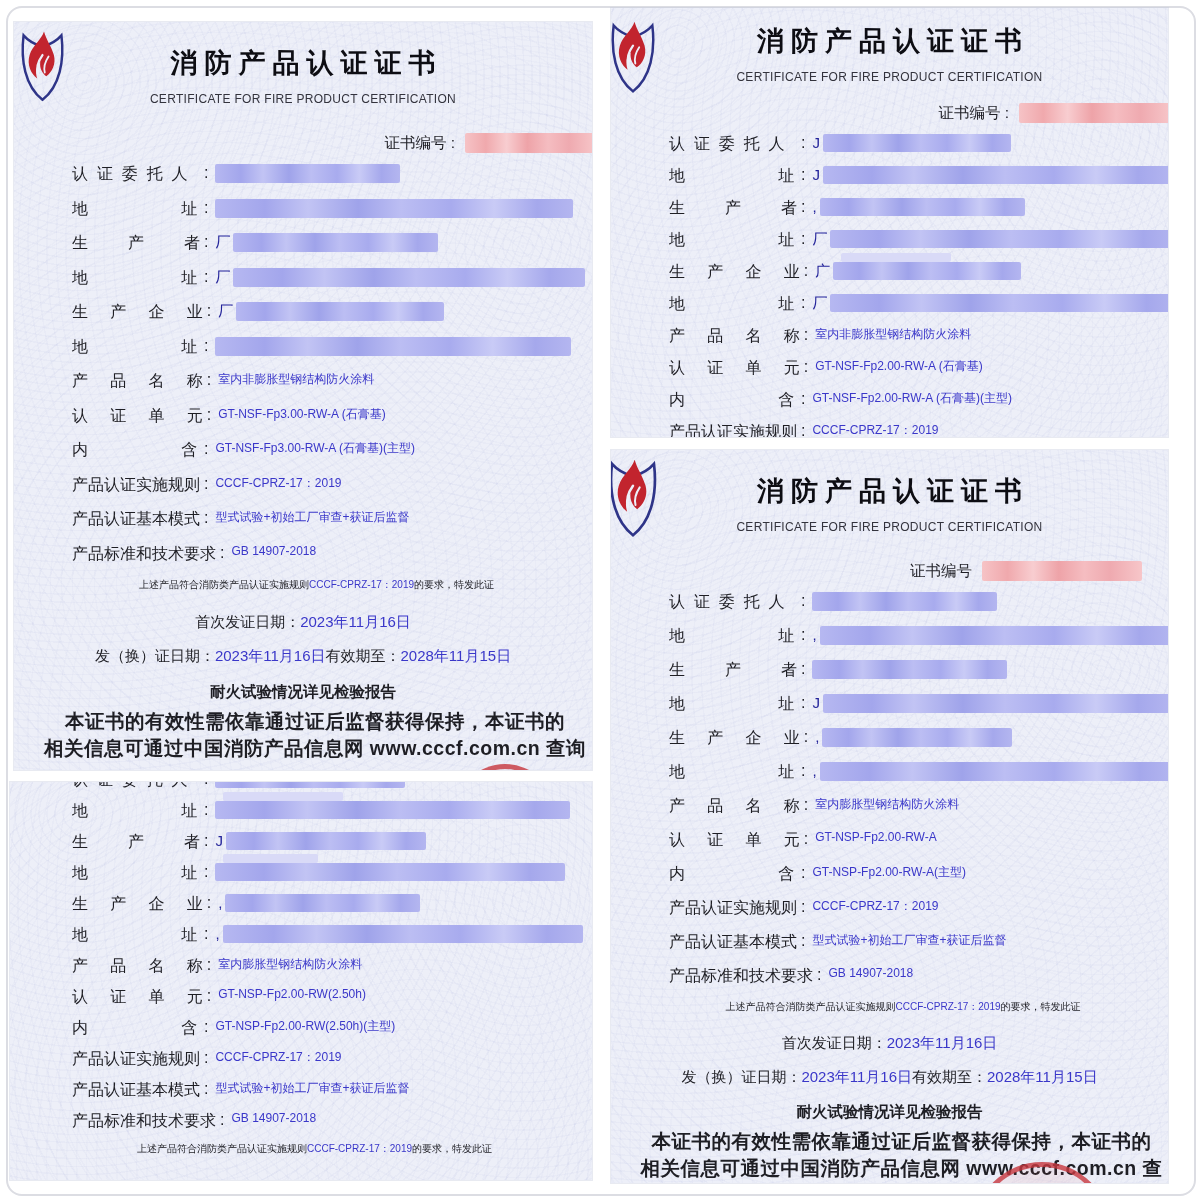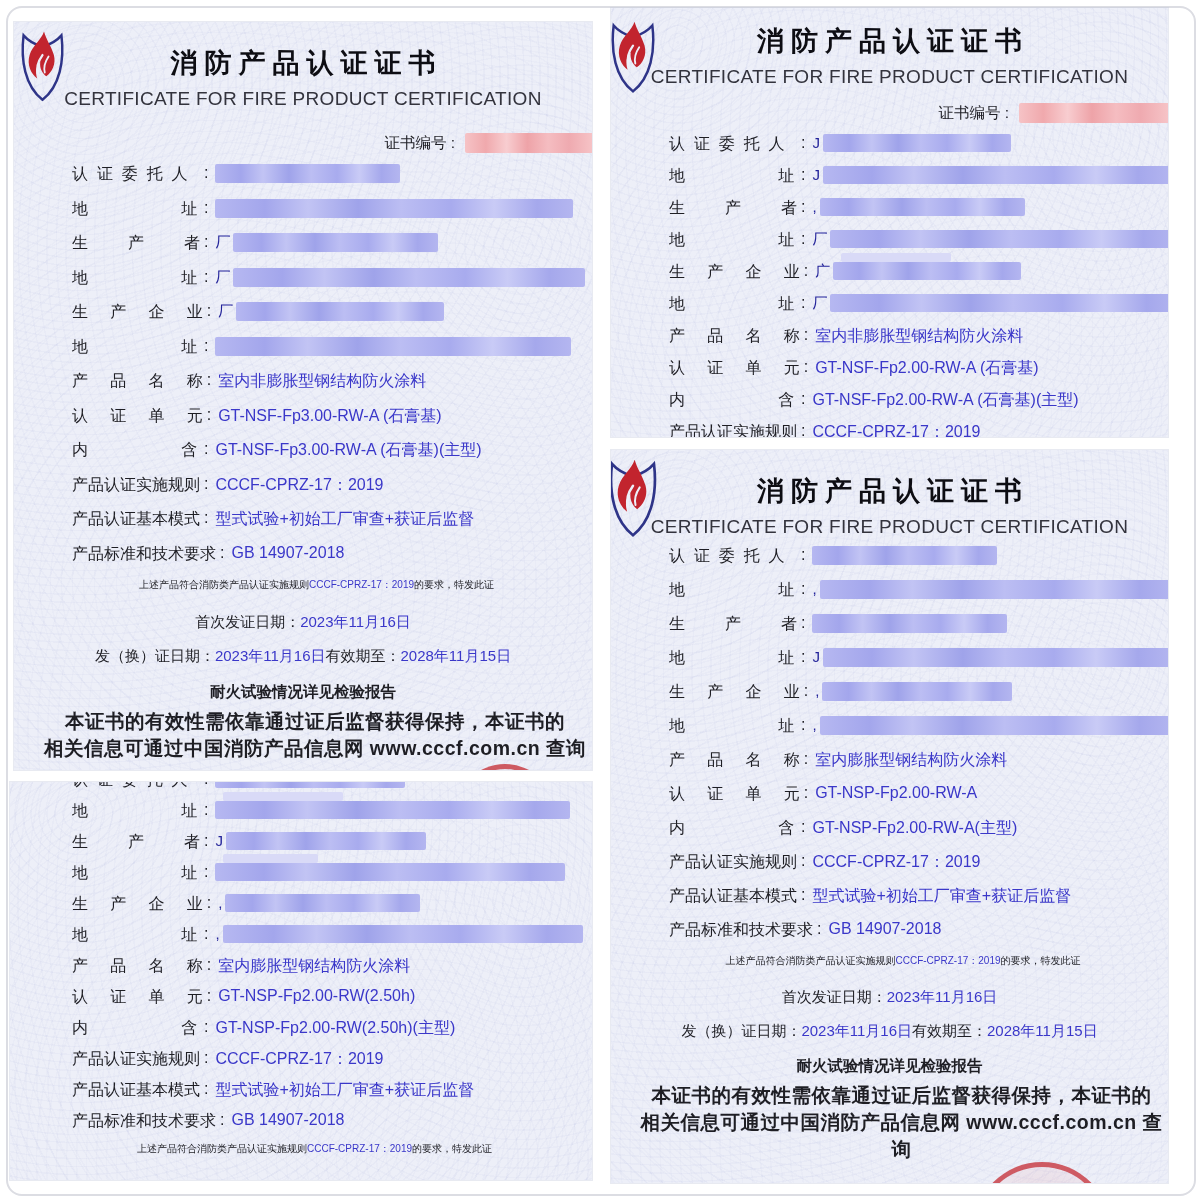--- a/index.html
+++ b/index.html
@@ -20,21 +20,21 @@
   }
   .c-tl{left:14px;top:22px;width:578px;height:748px;}
   .c-tr{left:611px;top:8px;width:557px;height:429px;}
   .c-bl{left:10px;top:782px;width:582px;height:398px;}
   .c-br{left:611px;top:450px;width:557px;height:733px;}
 
   .hdr{position:relative;text-align:center;}
   .c-tl .hdr,.c-br .hdr{padding-top:26px;}
   .c-tr .hdr{padding-top:18px;}
   .title{font-size:27px;line-height:30px;font-weight:bold;letter-spacing:7px;text-indent:7px;color:#0d0d13;}
-  .subtitle{margin-top:12px;font-size:19px;line-height:18px;color:#33333d;letter-spacing:.3px;}
+  .subtitle{margin-top:12px;font-size:12px;line-height:18px;color:#33333d;letter-spacing:.3px;}
   .certno{display:flex;justify-content:flex-end;align-items:center;height:22px;font-size:15.5px;color:#1f1f26;}
   .c-tl .certno,.c-br .certno{margin-top:24px;}
   .c-tr .certno{margin-top:16px;}
   .certno .nolbl{margin-right:10px;}
 
   .rows{margin-top:10px;}
   .c-bl .rows{margin-top:-12px;}
   .row{display:flex;padding-left:58px;font-size:16px;color:#1e1e24;}
   .c-tl .row{height:34.5px;}
   .c-tr .row{height:32px;}
@@ -44,21 +44,21 @@
   .cert .row.st{font-size:10px;padding-left:27px;}
   .cert .row.dt{font-size:15px;}
   .cert .row.sm{height:26px;font-size:15.5px;font-weight:bold;color:#101016;}
   .cert .row.lg{height:27px;font-size:19.5px;font-weight:bold;letter-spacing:.5px;color:#0c0c12;margin-left:24px;}
 
   .lbl{white-space:pre;min-width:128px;display:inline-block;color:#1e1e24;}
   .colon{margin:0 7px 0 4px;color:#1e1e24;}
   .lead{color:#23239a;font-size:15px;margin-right:3px;}
   .k{color:#1e1e24;}
   .b{color:#3a37c9;}
-  .val{color:#3a37c9;font-size:16px;white-space:nowrap;}
+  .val{color:#3a37c9;font-size:12px;white-space:nowrap;}
 
   .barwrap{position:relative;display:inline-block;}
   .bar{
     display:block;height:19px;border-radius:2px;
     background:linear-gradient(90deg,#b6b8f1 0%,#a3a6ec 14%,#c2c4f4 26%,#9fa3ea 40%,#bcbef3 52%,#a8abee 66%,#c9cbf6 78%,#a5a8ec 90%,#b4b6f0 100%);
   }
   .c-tr .bar,.c-bl .bar{height:18px;}
   .prebar{position:absolute;top:-9px;left:8px;height:9px;border-radius:2px;background:#d9daf7;}
   .pinkbar{
     display:inline-block;height:20px;border-radius:2px;
@@ -380,20 +380,24 @@
 <section class="cert c-br">
   <svg class="logo" viewBox="0 0 62 112" aria-hidden="true">
     <path d="M31 22 C41 19 50 14 56 7 C60 40 54 74 31 92 C8 74 2 40 6 7 C12 14 21 19 31 22 Z" fill="none" stroke="#2e3488" stroke-width="3.2"></path>
     <path d="M33 2 C29 14 18 20 14 33 C10 46 16 58 24 64 C21 54 23 47 28 42 C27 51 31 57 36 61 C44 55 49 45 46 33 C42 20 36 13 33 2 Z" fill="#c2242e"></path>
     <path d="M25 58 C22 48 26 40 31 33" stroke="#edeff8" stroke-width="3" fill="none" stroke-linecap="round"></path>
     <path d="M34 56 C32 48 35 41 39 35" stroke="#edeff8" stroke-width="2.4" fill="none" stroke-linecap="round"></path>
   </svg>
 <div class="hdr">
       <div class="title">消防产品认证证书</div>
       <div class="subtitle">CERTIFICATE FOR FIRE PRODUCT CERTIFICATION</div>
+      <div class="certno">
+        <span class="nolbl">证书编号</span>
+        <span class="pinkbar"></span>
+      </div>
     </div>
     <div class="rows">
       <div class="row">
         <span class="lbl">认  证  委  托  人</span>
         <span class="colon">:</span>
         <span class="barwrap">
           <span class="bar" style="width: 185px;"></span>
         </span>
       </div>
       <div class="row">

